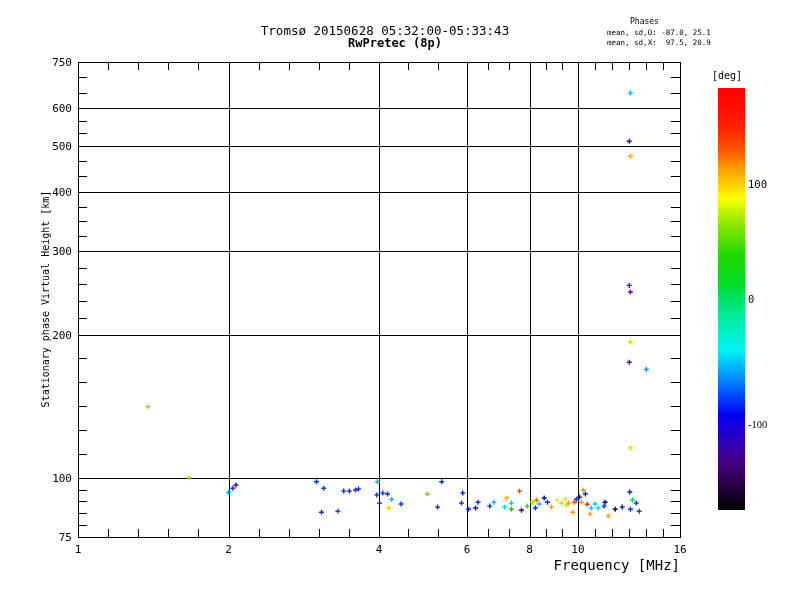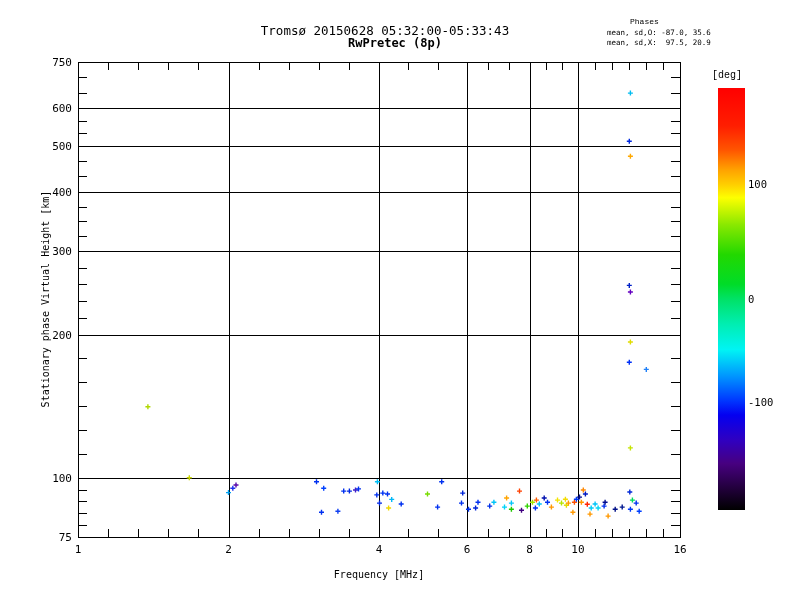--- a/index.html
+++ b/index.html
@@ -2,38 +2,38 @@
 <html><head>
 <meta charset="utf-8">
 <style>
   html,body{margin:0;padding:0;}
   body{width:800px;height:600px;background:#ffffff;overflow:hidden;
        font-family:"DejaVu Sans Mono","Liberation Mono",monospace;color:#000;}
   #root{position:relative;width:800px;height:600px;}
   .abs{position:absolute;white-space:pre;}
   #title{left:78px;top:23px;width:614px;text-align:center;font-size:12.5px;letter-spacing:0px;}
   #subtitle{left:78px;top:36px;width:634px;text-align:center;font-size:12px;font-weight:bold;}
-  #stats-header{left:630px;top:17px;font-size:8px;font-family:Liberation Mono, monospace;}
+  #stats-header{left:630px;top:17px;font-size:8px;}
   #stats-o{left:607px;top:28px;font-size:7.5px;}
   #stats-x{left:607px;top:38px;font-size:7.5px;}
-  #xlabel{left:78px;top:557px;width:602px;text-align:center;font-size:10px;margin-top:12px;}
+  #xlabel{left:78px;top:557px;width:602px;text-align:right;font-size:14px;}
   #ylabel{left:45px;top:299px;font-size:10px;transform:translate(-50%,-50%) rotate(-90deg);}
   #chart{position:absolute;left:0;top:0;}
   #cbar{position:absolute;left:718px;top:88px;width:27px;height:422px;}
-  #cbar-title{left:712px;top:70px;font-size:10px;font-family:Liberation Mono, monospace;}
+  #cbar-title{left:712px;top:70px;font-size:10px;}
   .cbar-tick{position:absolute;left:748px;font-size:10.5px;white-space:pre;}
 </style>
 </head>
 <body>
 
 <div id="root">
   <div class="abs" id="title">Tromsø 20150628 05:32:00-05:33:43</div>
   <div class="abs" id="subtitle">RwPretec (8p)</div>
   <div class="abs" id="stats-header">Phases</div>
-  <div class="abs" id="stats-o">mean, sd,O: -87.0, 35.6</div>
+  <div class="abs" id="stats-o">mean, sd,O: -87.0, 25.1</div>
   <div class="abs" id="stats-x">mean, sd,X:  97.5, 20.9</div>
 
   <svg id="chart" width="800" height="600">
       <g stroke="#000" stroke-width="1" shape-rendering="crispEdges">
         <line x1="229" y1="62" x2="229" y2="537"></line>
         <line x1="379" y1="62" x2="379" y2="537"></line>
         <line x1="467" y1="62" x2="467" y2="537"></line>
         <line x1="530" y1="62" x2="530" y2="537"></line>
         <line x1="578" y1="62" x2="578" y2="537"></line>
         <line x1="78" y1="478" x2="680" y2="478"></line>
@@ -233,15 +233,15 @@
     </svg>
 
   <div class="abs" id="xlabel">Frequency [MHz]</div>
   <div class="abs" id="ylabel">Stationary phase Virtual Height [km]</div>
 
   <div id="cbar" style="background: linear-gradient(rgb(255, 0, 0) 0%, rgb(255, 30, 0) 9%, rgb(255, 85, 0) 14.7%, rgb(255, 162, 0) 19.4%, rgb(255, 208, 0) 23%, rgb(253, 255, 0) 26%, rgb(136, 232, 0) 32.5%, rgb(34, 216, 0) 39.5%, rgb(0, 220, 40) 46.5%, rgb(0, 226, 102) 50%, rgb(0, 238, 178) 56%, rgb(0, 244, 244) 62%, rgb(0, 146, 255) 68.5%, rgb(0, 56, 255) 74%, rgb(4, 0, 240) 77.5%, rgb(48, 0, 192) 83.5%, rgb(71, 0, 128) 89%, rgb(36, 0, 64) 94.5%, rgb(0, 0, 0) 100%);"></div>
   <div class="abs" id="cbar-title">[deg]</div>
   <div id="cbar-labels">
       <div class="cbar-tick" style="top: 177.699px;">100</div>
       <div class="cbar-tick" style="top: 293px;">0</div>
-      <div class="cbar-tick" style="top: 396px;">-100</div>
+      <div class="cbar-tick" style="top: 419px; font-family: Liberation Serif, serif;">-100</div>
     </div>
 </div>
 
 </body></html>

